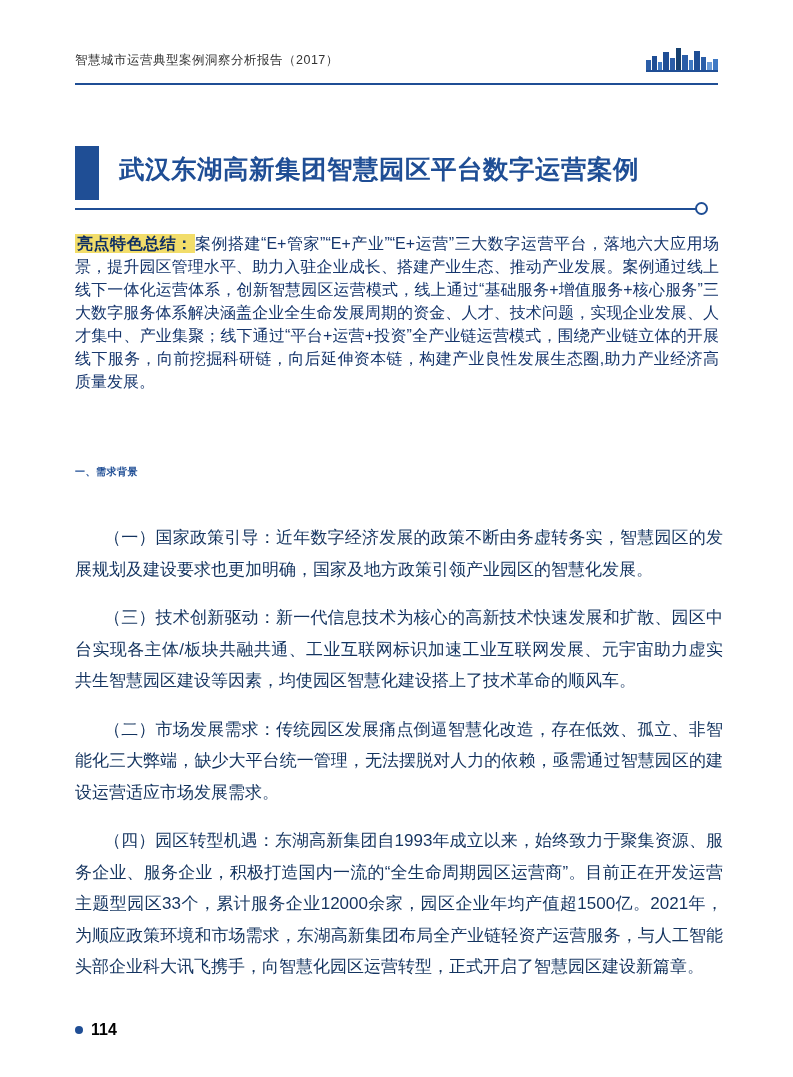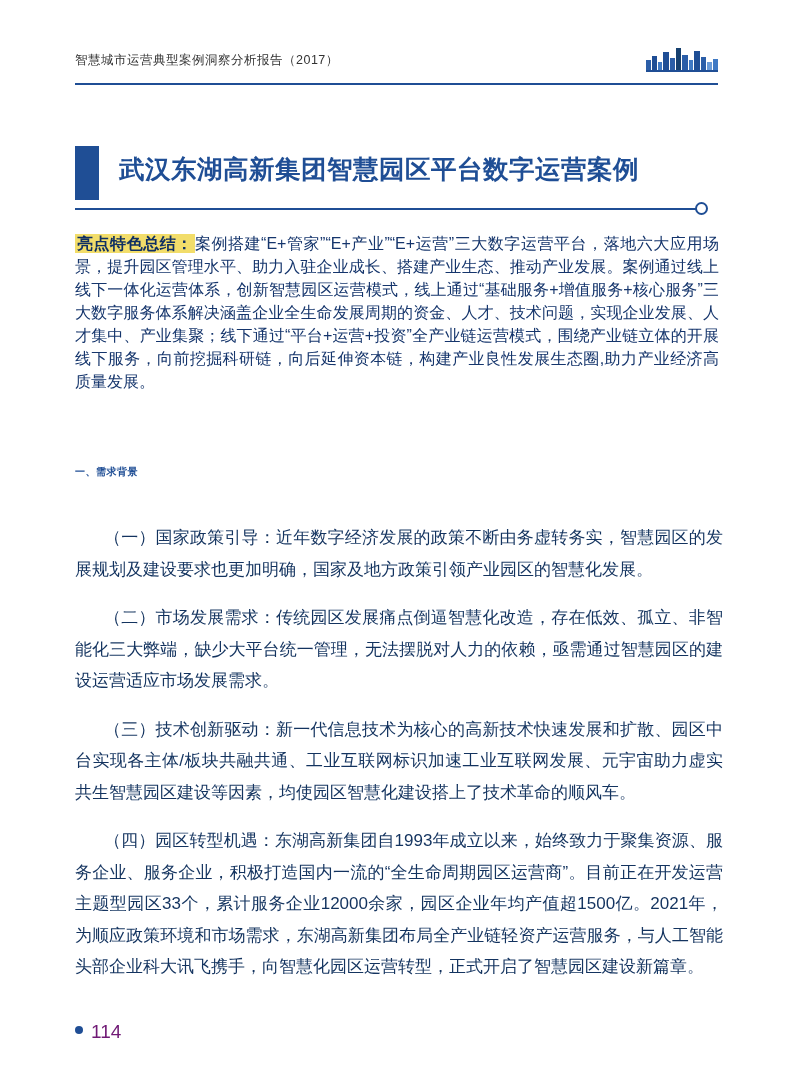--- a/index.html
+++ b/index.html
@@ -164,23 +164,23 @@
     top: 5px;
     width: 8px;
     height: 8px;
     border-radius: 50%;
     background: #1f4e95;
   }
   .footer-page {
     position: absolute;
     left: 16px;
     top: 0;
-    font-size: 19px;
-    font-weight: normal;
-    color: #701a75;
+    font-size: 16px;
+    font-weight: bold;
+    color: #000000;
   }
 </style>
 </head>
 <body>
 
 <div class="page">
 
   <div class="header">
     <div class="header-title">智慧城市运营典型案例洞察分析报告（2017）</div>
     <div class="header-logo">
@@ -211,22 +211,22 @@
   </div>
 
   <div class="highlight-block">
     <span class="highlight-tag">亮点特色总结：</span><span class="body">案例搭建“E+管家”“E+产业”“E+运营”三大数字运营平台，落地六大应用场景，提升园区管理水平、助力入驻企业成长、搭建产业生态、推动产业发展。案例通过线上线下一体化运营体系，创新智慧园区运营模式，线上通过“基础服务+增值服务+核心服务”三大数字服务体系解决涵盖企业全生命发展周期的资金、人才、技术问题，实现企业发展、人才集中、产业集聚；线下通过“平台+运营+投资”全产业链运营模式，围绕产业链立体的开展线下服务，向前挖掘科研链，向后延伸资本链，构建产业良性发展生态圈,助力产业经济高质量发展。</span>
   </div>
 
   <div class="section-heading">一、需求背景</div>
 
   <div class="body-area">
     <p class="para">（一）国家政策引导：近年数字经济发展的政策不断由务虚转务实，智慧园区的发展规划及建设要求也更加明确，国家及地方政策引领产业园区的智慧化发展。</p>
+    <p class="para">（三）技术创新驱动：新一代信息技术为核心的高新技术快速发展和扩散、园区中台实现各主体/板块共融共通、工业互联网标识加速工业互联网发展、元宇宙助力虚实共生智慧园区建设等因素，均使园区智慧化建设搭上了技术革命的顺风车。</p>
     <p class="para">（二）市场发展需求：传统园区发展痛点倒逼智慧化改造，存在低效、孤立、非智能化三大弊端，缺少大平台统一管理，无法摆脱对人力的依赖，亟需通过智慧园区的建设运营适应市场发展需求。</p>
-    <p class="para">（三）技术创新驱动：新一代信息技术为核心的高新技术快速发展和扩散、园区中台实现各主体/板块共融共通、工业互联网标识加速工业互联网发展、元宇宙助力虚实共生智慧园区建设等因素，均使园区智慧化建设搭上了技术革命的顺风车。</p>
     <p class="para">（四）园区转型机遇：东湖高新集团自1993年成立以来，始终致力于聚集资源、服务企业、服务企业，积极打造国内一流的“全生命周期园区运营商”。目前正在开发运营主题型园区33个，累计服务企业12000余家，园区企业年均产值超1500亿。2021年，为顺应政策环境和市场需求，东湖高新集团布局全产业链轻资产运营服务，与人工智能头部企业科大讯飞携手，向智慧化园区运营转型，正式开启了智慧园区建设新篇章。</p>
   </div>
 
   <div class="footer">
     <div class="footer-dot"></div>
     <div class="footer-page">114</div>
   </div>
 
 </div>
 

